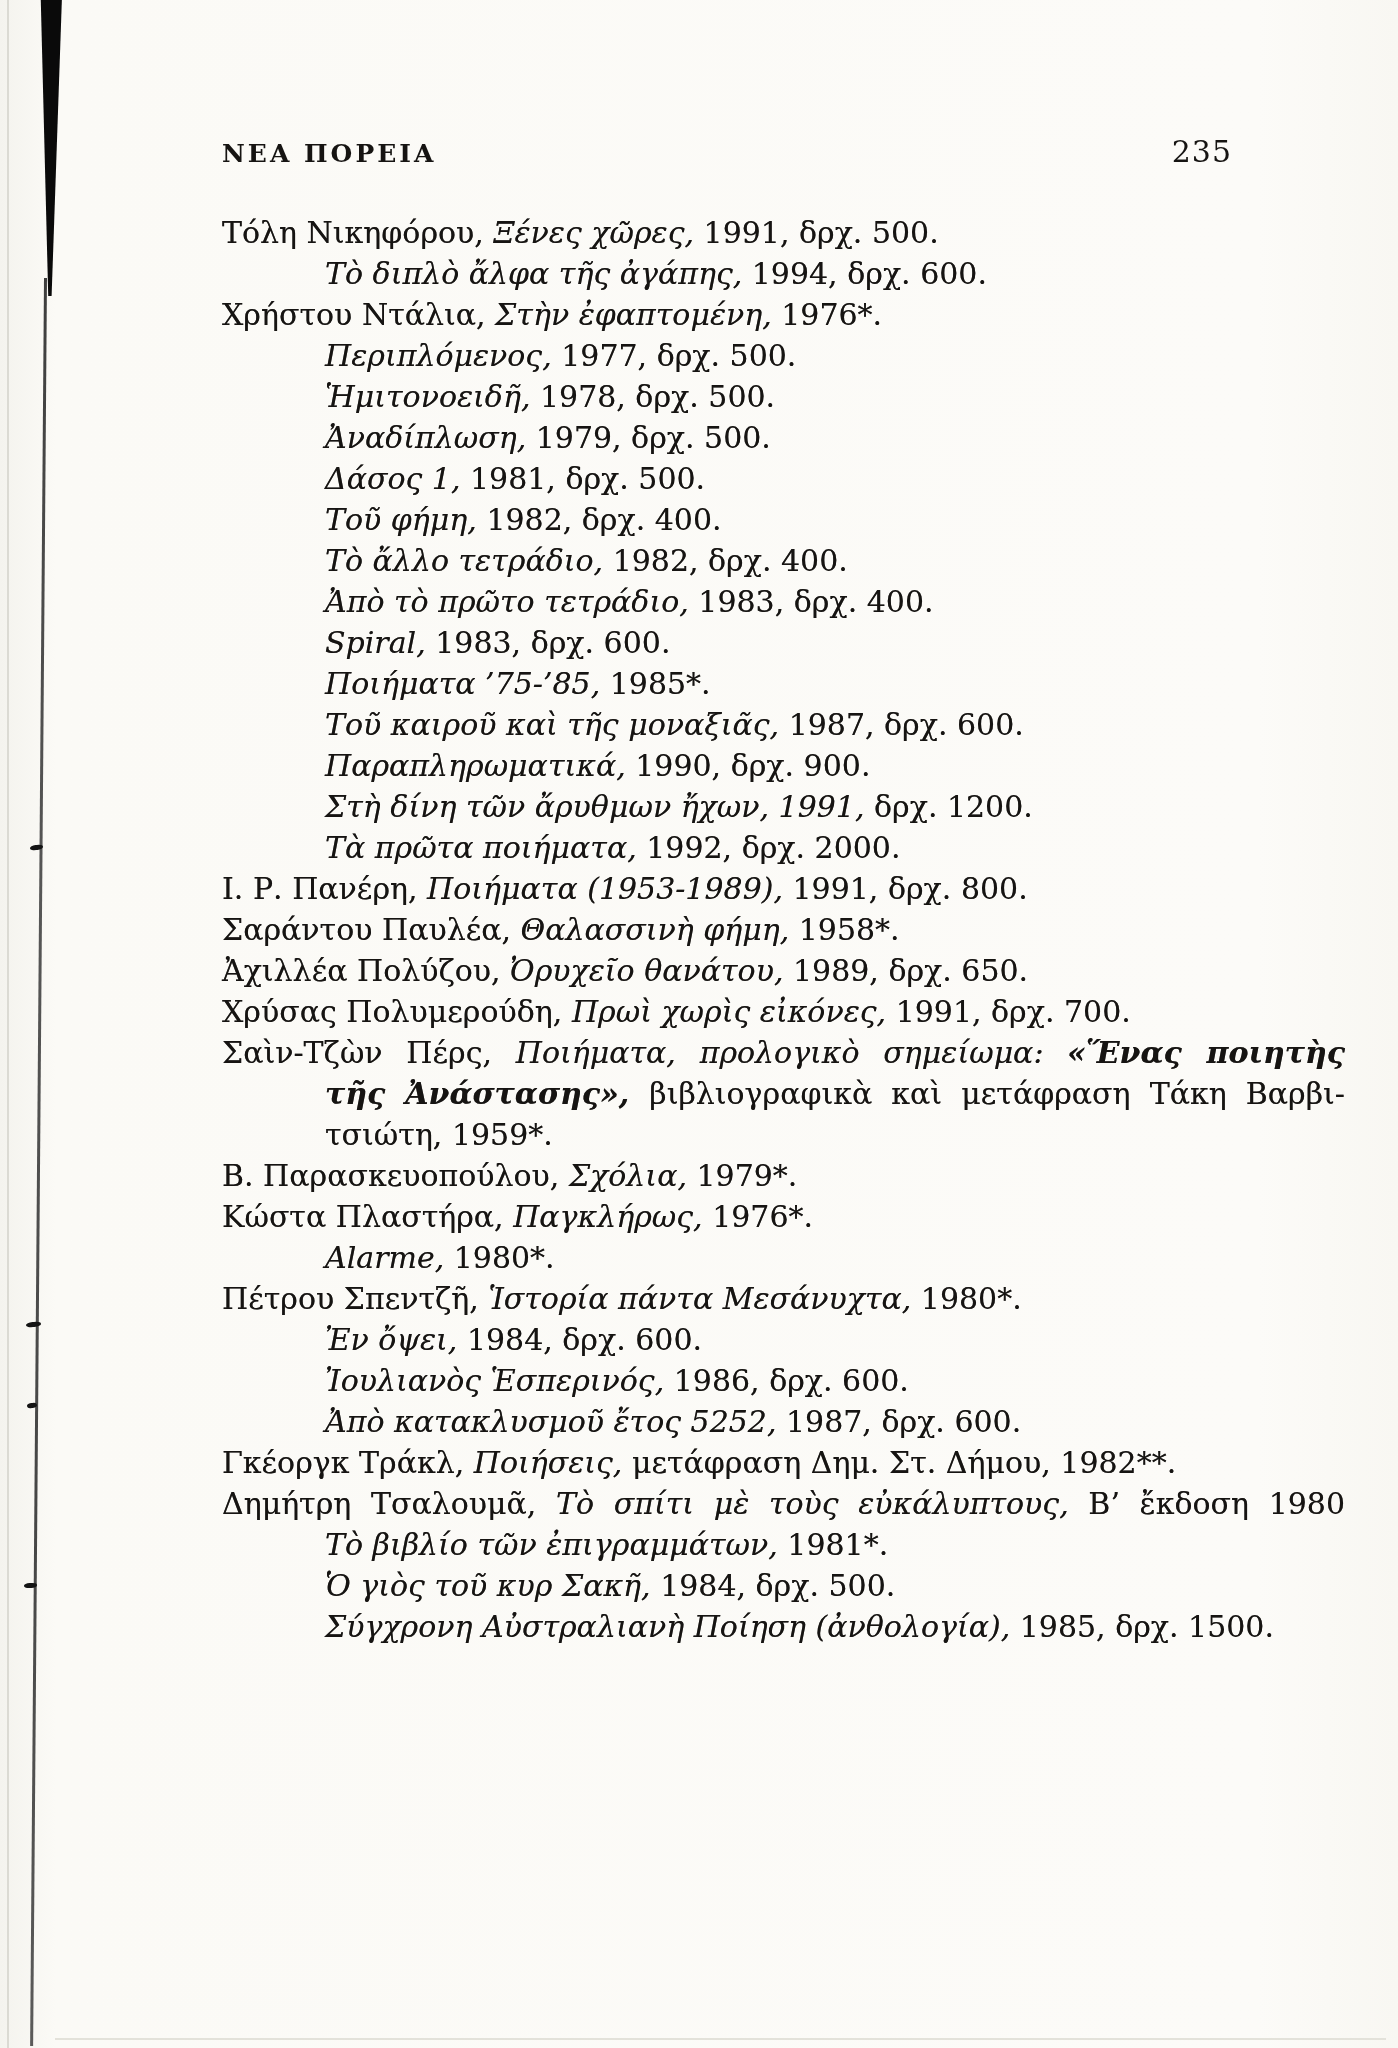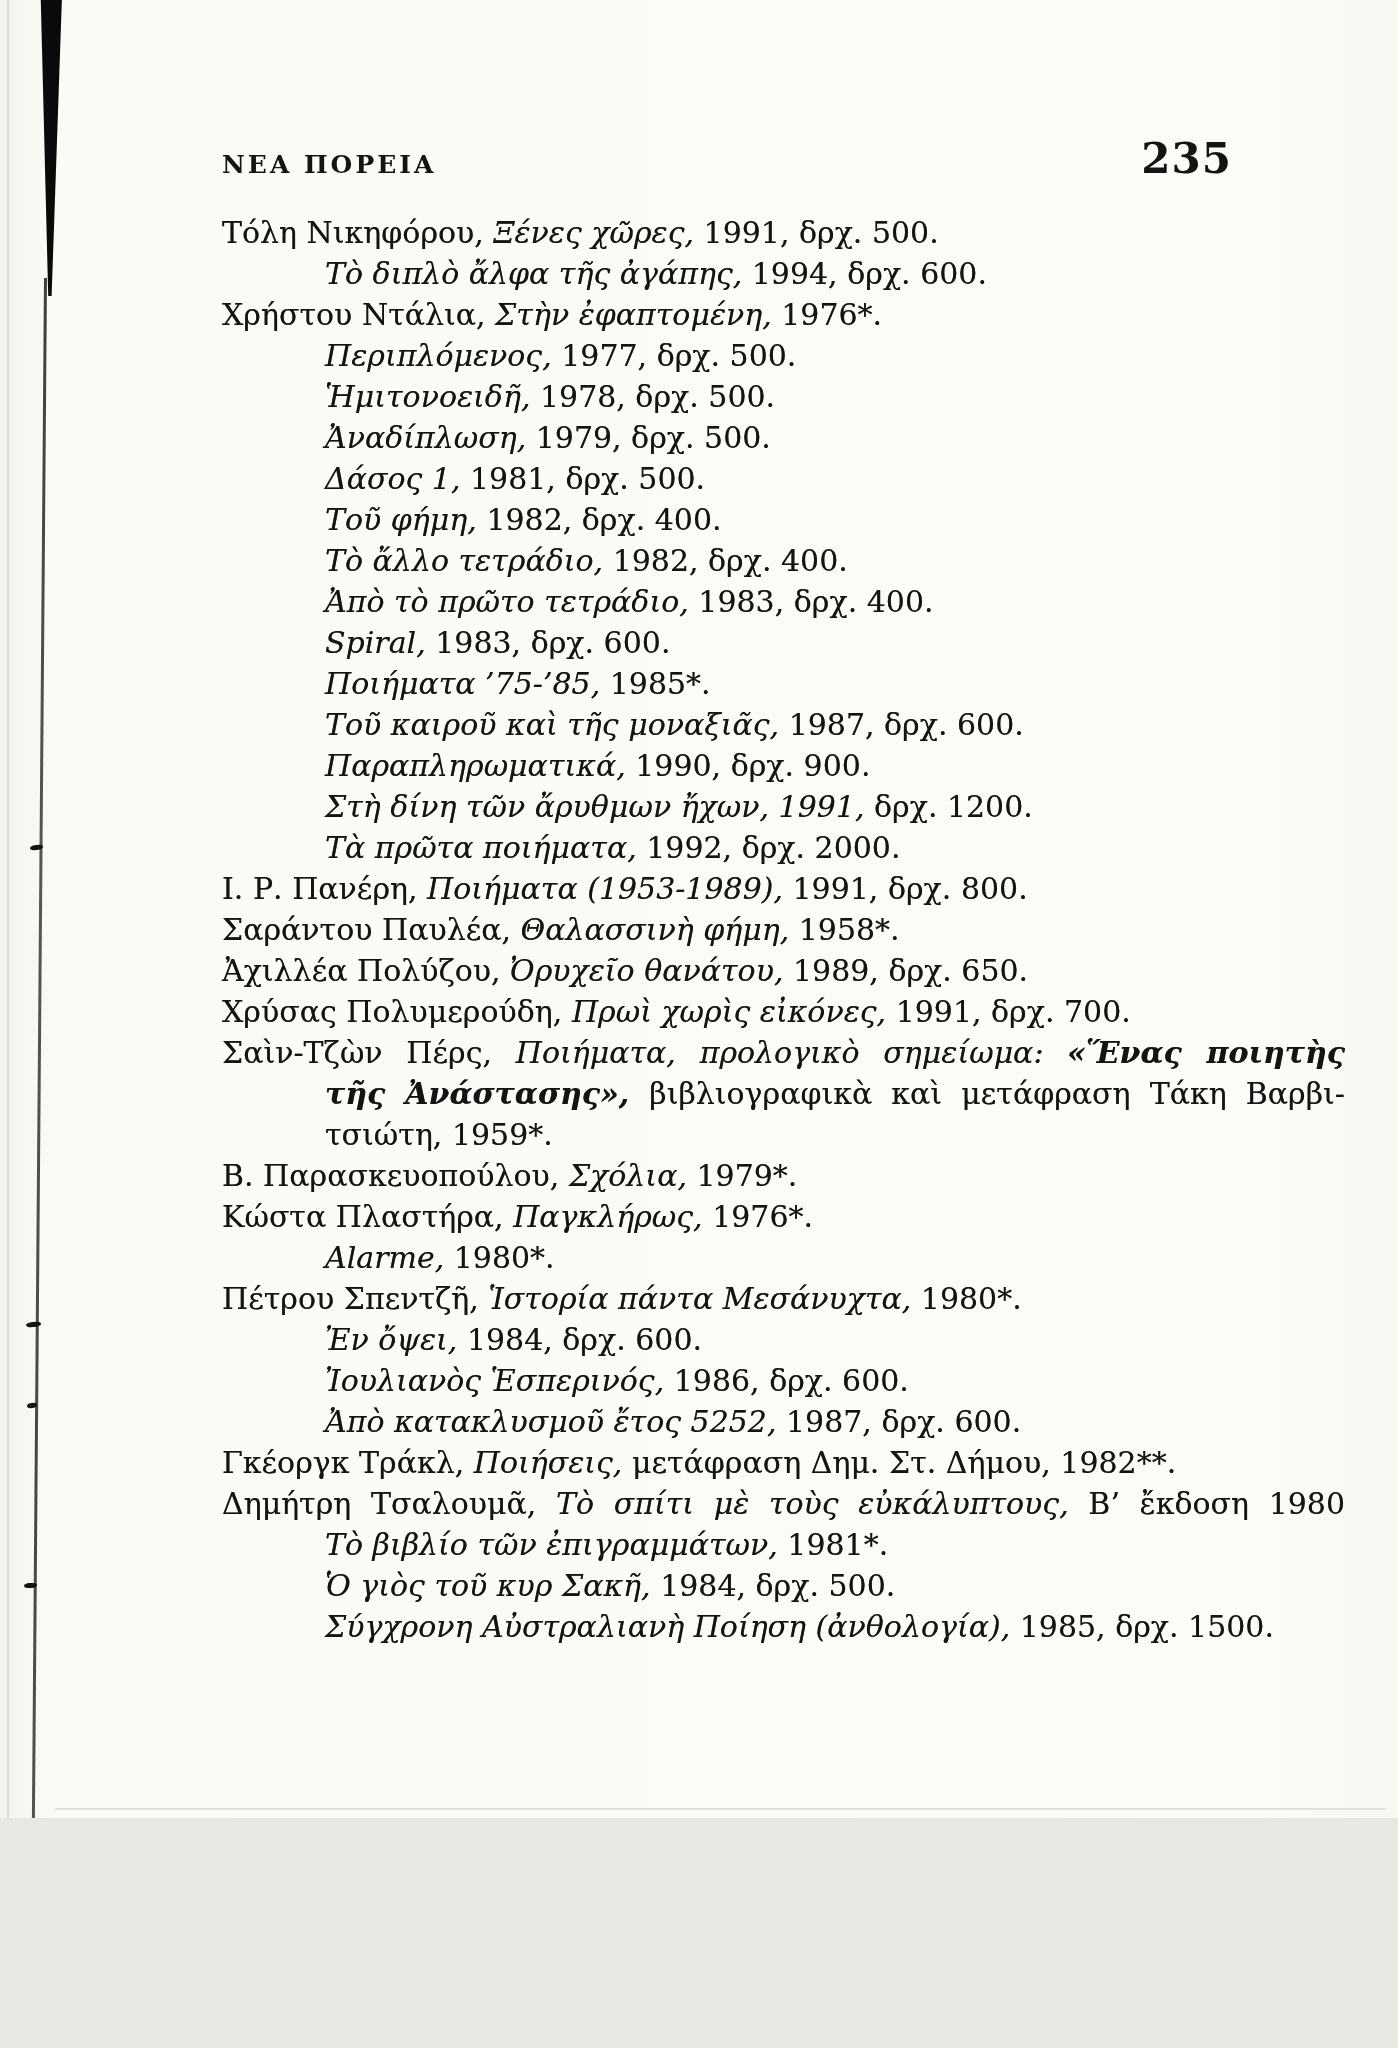--- a/index.html
+++ b/index.html
@@ -1,18 +1,18 @@
 <!DOCTYPE html>
 <html><head>
 <meta charset="utf-8">
 <style>
   html,body{margin:0;padding:0;background:#e8e7e2;}
   #page{
     position:relative;
-    width:1398px;height:1818px;
+    width:1398px;height:2048px;
     background:linear-gradient(90deg,#f4f3ee 0,#fbfaf6 4%,#fcfbf8 90%,#f8f7f2 100%);
     overflow:hidden;
     font-family:"DejaVu Serif","Liberation Serif",serif;
     color:#161412;
   }
   
   .outer-edge{position:absolute;left:7px;top:0;width:2px;height:100%;background:#dbdad3;}
   .binding-wedge{
     position:absolute;left:36px;top:-4px;width:26px;height:300px;background:#0a0a0a;
     clip-path:polygon(18% 0,100% 0,60% 100%,47% 100%);
@@ -25,21 +25,21 @@
   .tick{position:absolute;background:#141414;height:5px;border-radius:45%;}
   .tick1{left:30px;top:845px;width:13px;transform:rotate(-8deg);}
   .tick2{left:26px;top:1322px;width:15px;transform:rotate(-6deg);}
   .tick3{left:27px;top:1403px;width:10px;transform:rotate(-10deg);}
   .tick4{left:24px;top:1583px;width:13px;transform:rotate(-5deg);}
   .bottom-edge{position:absolute;left:55px;right:12px;bottom:8px;height:2px;background:#e3e2da;}
 
   
   .header{position:absolute;left:222px;top:134px;width:1010px;display:flex;justify-content:space-between;align-items:baseline;}
   .journal{font-size:25px;font-weight:700;letter-spacing:3px;transform:scaleY(.96);}
-  .pagenum{font-size:42px;font-weight:700;letter-spacing:1px;}
+  .pagenum{font-size:30px;font-weight:400;letter-spacing:1px;}
 
   
   .content{position:absolute;left:222px;top:212px;width:1123px;}
   .line{
     font-size:30px;line-height:41px;min-height:41px;white-space:nowrap;
     text-shadow:0 0 .4px rgba(10,8,6,.6);
   }
   .ind1{padding-left:103px;}
   .gap{}
   .j{white-space:normal;text-align:justify;text-align-last:justify;}

